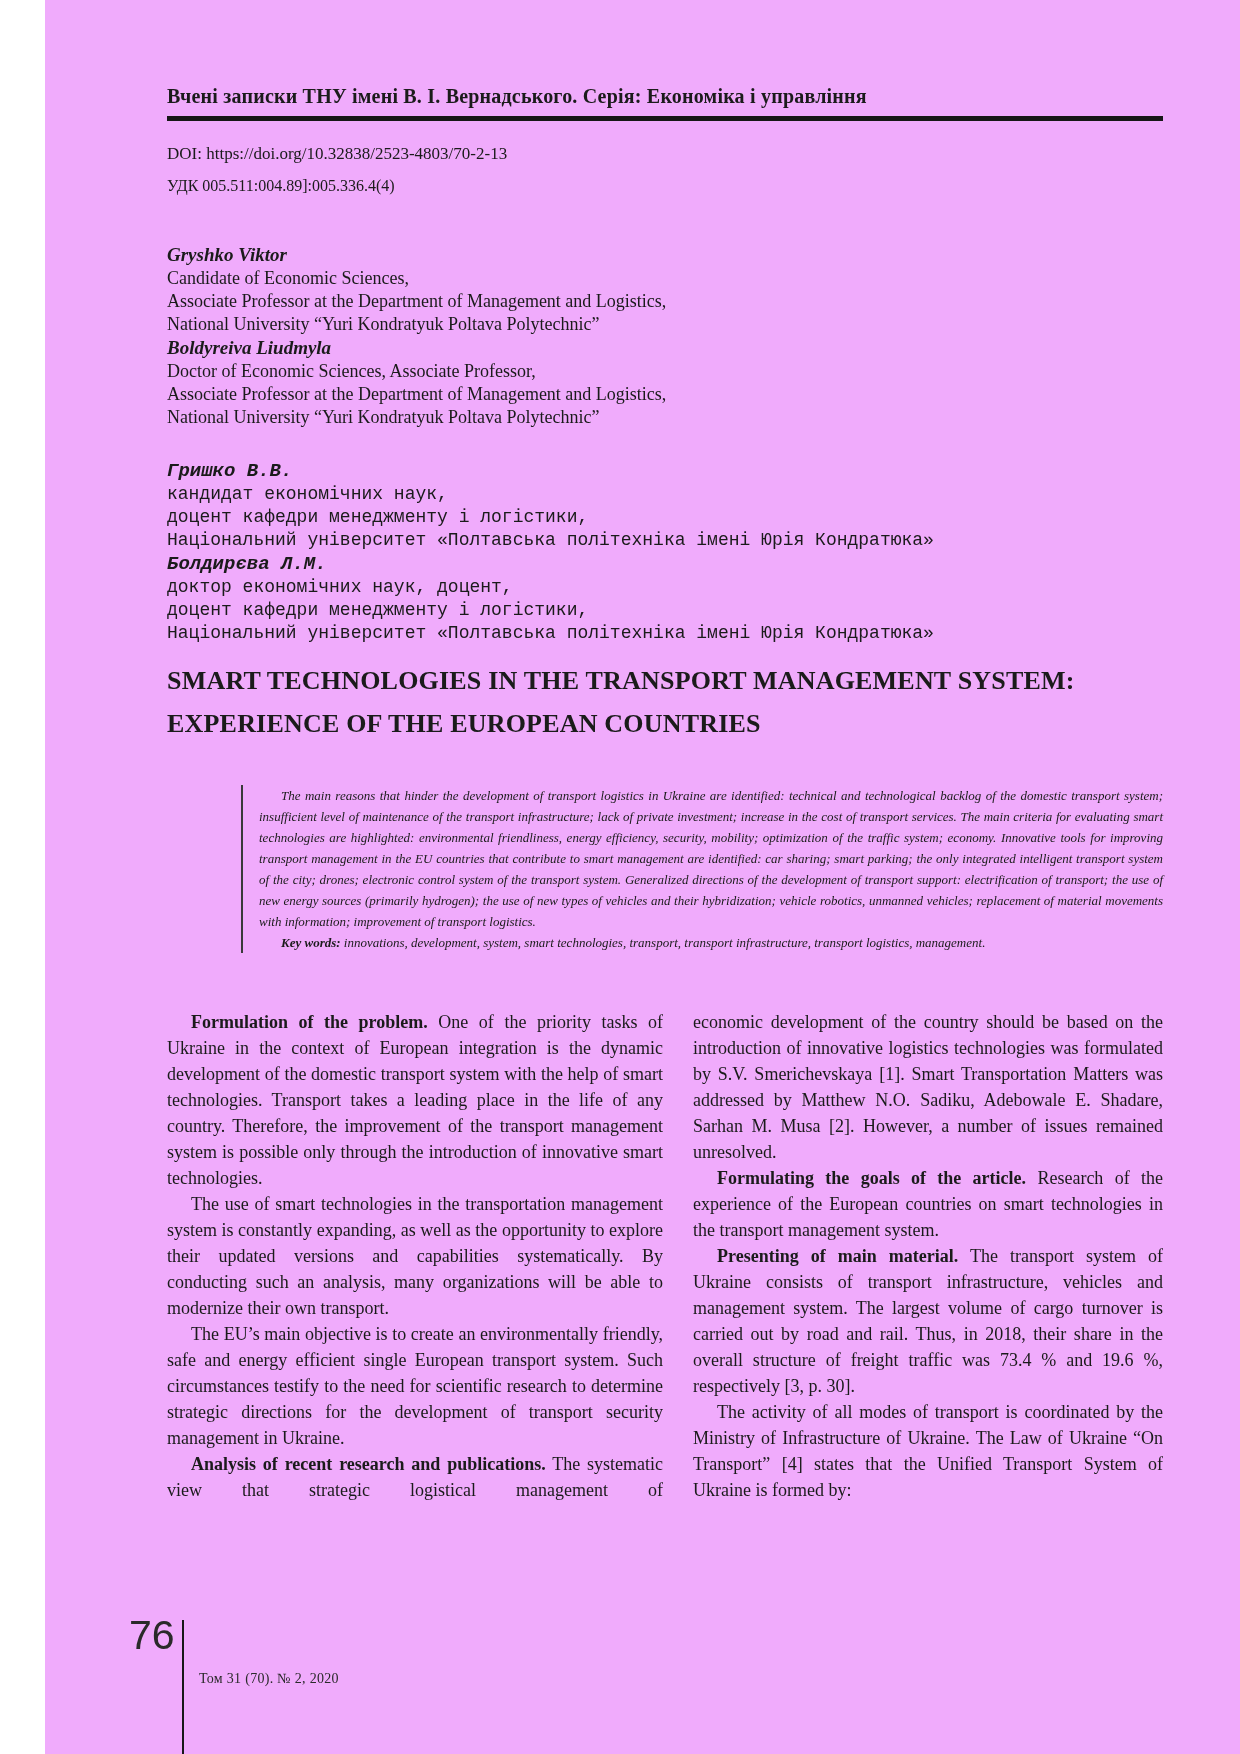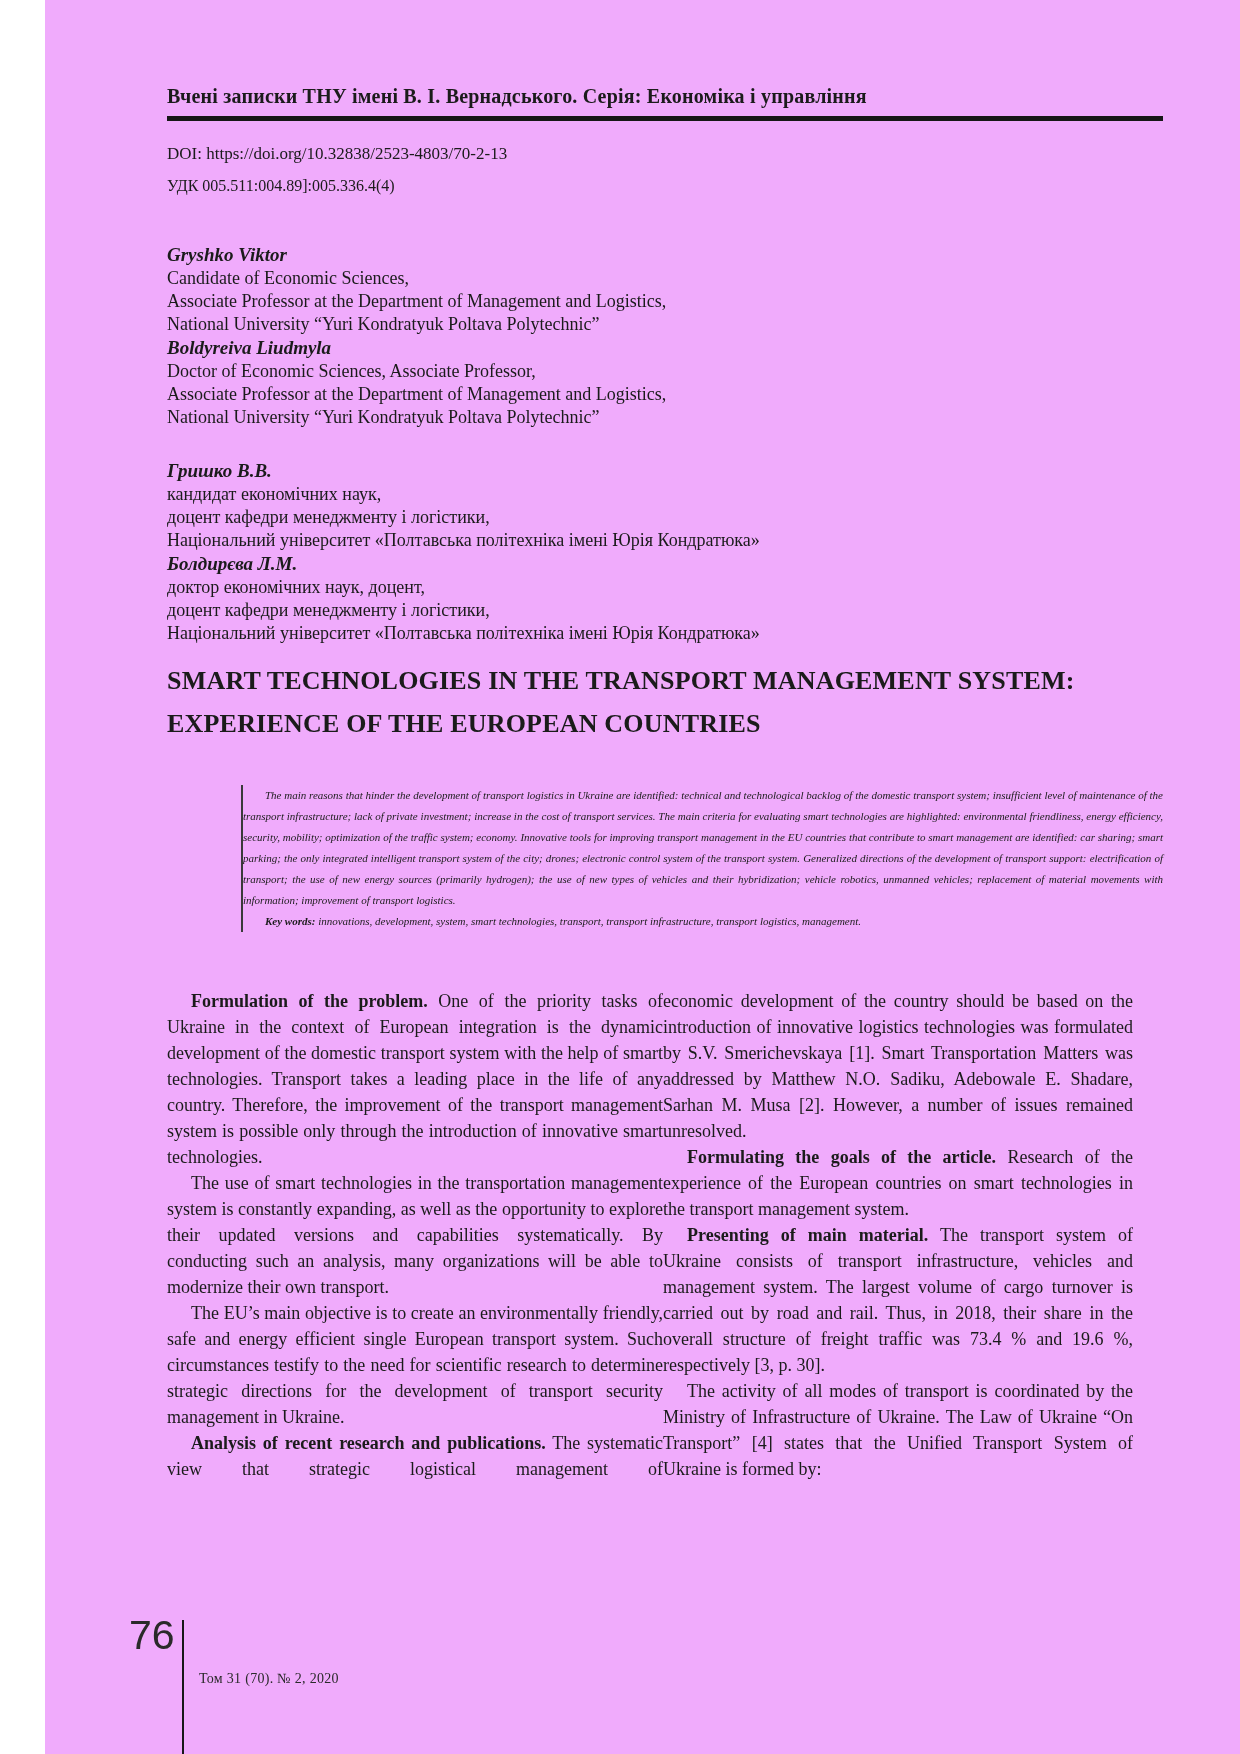--- a/index.html
+++ b/index.html
@@ -26,53 +26,54 @@
     margin-top: 8px;
     height: 5px;
     background: #171717;
   }
 
   .doi  { margin-top: 22px; font-size: 17px; line-height: 22px; }
   .udc  { margin-top: 10px; font-size: 16px; line-height: 22px; }
 
   .authors { font-size: 18px; line-height: 23px; }
   .authors-en { margin-top: 46px; }
-  .authors-uk { margin-top: 30px; }
+  .authors-uk { margin-top: 30px; font-family: Liberation Mono, monospace; }
   .author-name {
     font-size: 19px;
     font-weight: bold;
     font-style: italic;
     line-height: 24px;
   }
 
   .article-title {
     margin-top: 14px;
     font-size: 26px;
     font-weight: bold;
     line-height: 43px;
     letter-spacing: 0.2px;
   }
   .title-line { display: block; }
 
   .abstract {
     margin-top: 40px;
     margin-left: 74px;
     border-left: 2px solid #3a3a3a;
-    padding-left: 0;
+    padding-left: 16px;
     font-style: italic;
-    font-size: 11px;
+    font-size: 13px;
     line-height: 21px;
     text-align: justify;
   }
   .abstract p { text-indent: 22px; }
   .kw-lead { font-weight: bold; }
 
   .columns {
     margin-top: 56px;
     display: flex;
+    gap: 30px;
     font-size: 18px;
     line-height: 26px;
     text-align: justify;
   }
   .col-left  { width: 496px; }
   .col-right { width: 470px; }
   .columns p { text-indent: 24px; }
   .columns p.noindent { text-indent: 0; }
   .columns p.cont-next { text-align-last: justify; }
   .lead { font-weight: bold; }

